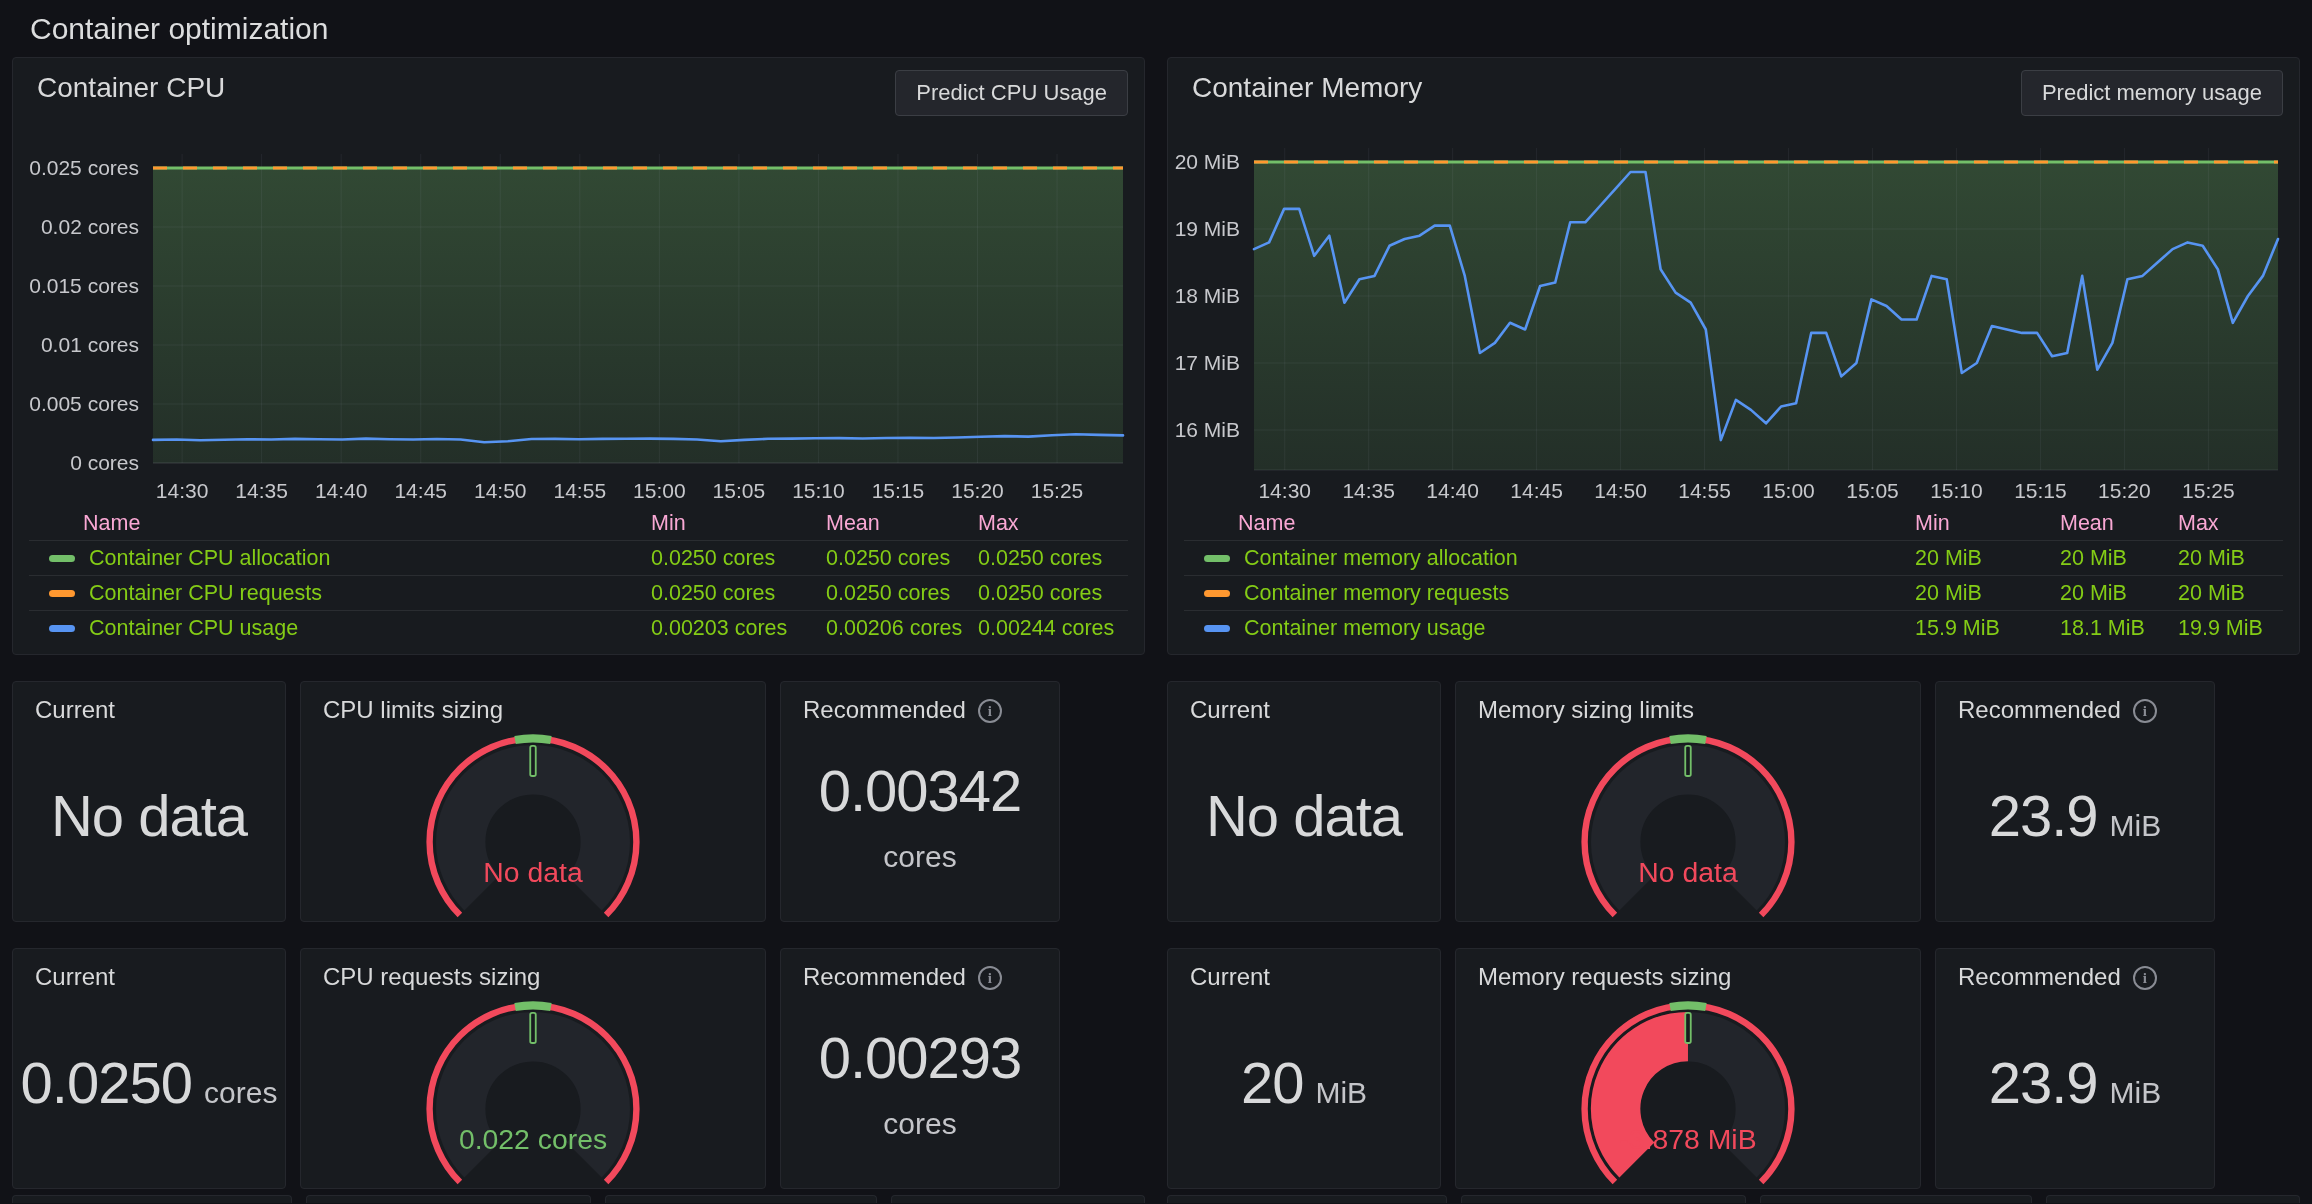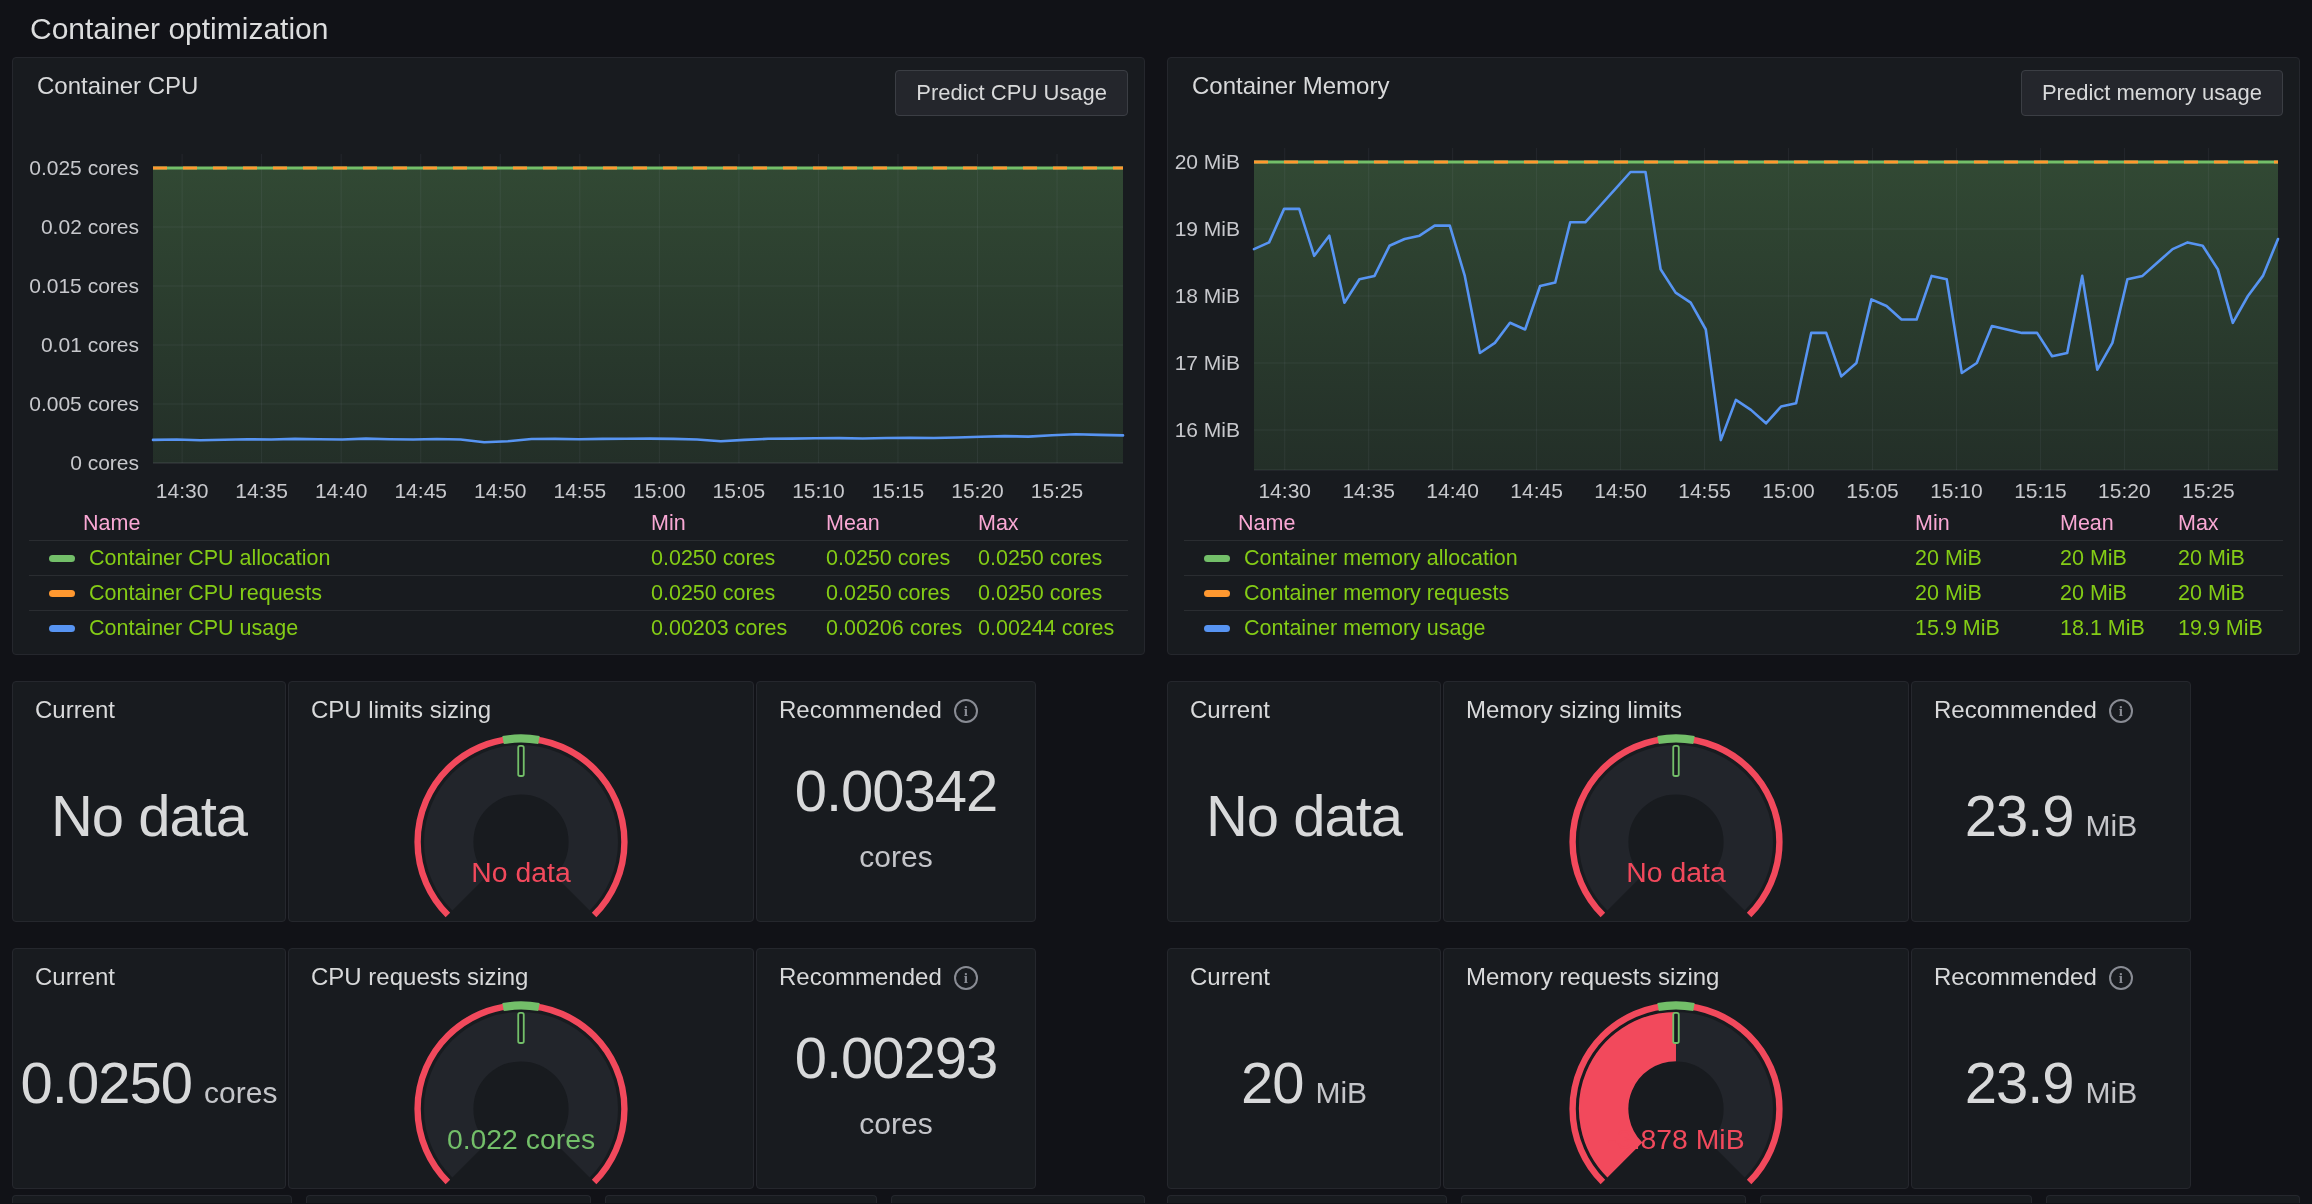--- a/index.html
+++ b/index.html
@@ -5,26 +5,26 @@
   * { margin:0; padding:0; box-sizing:border-box; }
   html,body { background:#111217; width:2312px; height:1204px; overflow:hidden;
     font-family:"Liberation Sans", sans-serif; color:#D8D9DA; }
   .page { padding:8px 12px 0 12px; }
   .page-title { font-size:30px; font-weight:500; color:#DCDDDE; padding:4px 0 0 18px; height:49px; }
 
   .row { display:flex; gap:22px; }
   .row.charts { margin-bottom:26px; }
   .row.stats  { margin-bottom:26px; }
   .row.stats2 { margin-bottom:6px; }
-  .half { display:flex; gap:2px; width:1133px; }
+  .half { display:flex; gap:14px; width:1133px; }
 
   .panel { background:#181B1F; border:1px solid #25272D; border-radius:4px; position:relative; }
   .panel.ts { width:1133px; height:598px; }
   .p-head { position:absolute; top:0; left:0; right:0; height:58px; z-index:3; }
-  .p-title { position:absolute; top:14px; left:24px; font-size:24px; font-weight:500; color:#D8D9DA; white-space:nowrap; }
+  .p-title { position:absolute; top:14px; left:24px; font-size:28px; font-weight:500; color:#D8D9DA; white-space:nowrap; }
   .predict-btn { position:absolute; top:12px; right:16px; height:46px; padding:0 20px;
     background:#24262C; border:1px solid #3B3E44; border-radius:4px; color:#D8D9DA;
     font-size:22px; font-weight:500; font-family:inherit; cursor:pointer; display:flex; align-items:center; }
 
   .chart-svg { position:absolute; top:0; left:0; }
   svg text { font-family:"Liberation Sans", sans-serif; }
   .tick-label { fill:#C7C8CC; font-size:21px; }
 
   .legend { position:absolute; left:16px; right:16px; top:448px; font-size:21.5px; }
   .lg-grid { display:grid; align-items:center; }

